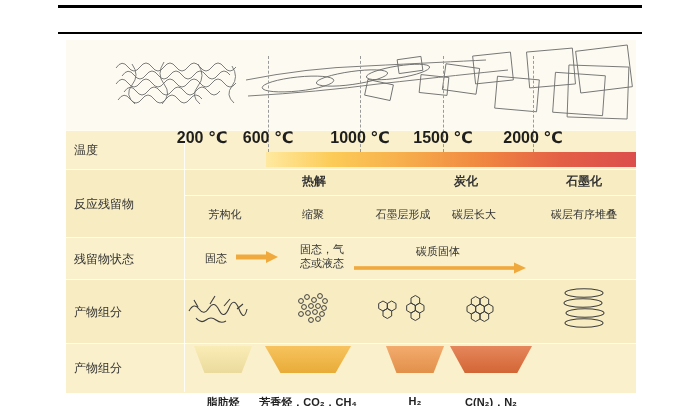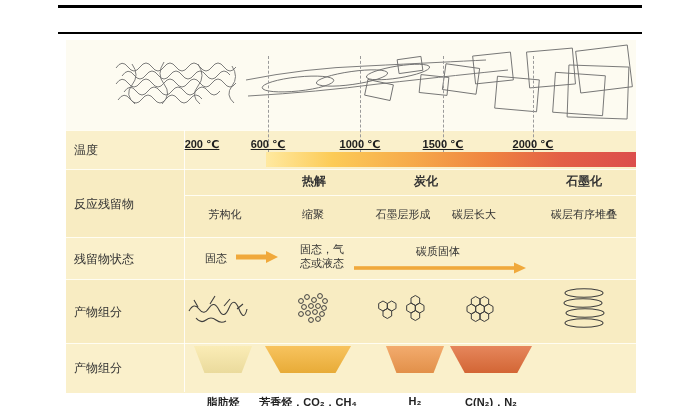--- a/index.html
+++ b/index.html
@@ -13,21 +13,21 @@
   .sketch{position:absolute;left:0;top:0;width:570px;height:90px;background:#FDFBF1;}
   .strip{position:absolute;left:0;width:570px;border-top:1px solid #FFFDF2;}
   .strip.s1{top:90px;height:39px;background:#FAF0CB;}
   .strip.s2{top:129px;height:68px;background:#F8ECC2;}
   .strip.s3{top:197px;height:42px;background:#FAF0CB;}
   .strip.s4{top:239px;height:64px;background:#F8ECC2;}
   .strip.s5{top:303px;height:49px;background:#FAF0CB;}
   .coldiv{position:absolute;left:118px;top:90px;width:1px;height:262px;background:rgba(255,255,255,.85);}
   .dash{position:absolute;top:16px;height:96px;width:0;border-left:1px dashed #9a9a9a;}
   .rlabel{position:absolute;left:8px;font-size:12px;color:#333;white-space:nowrap;}
-  .tick{position:absolute;top:98px;transform:translateX(-50%);font-size:11px;font-weight:bold;color:#1e1e1e;white-space:nowrap;text-decoration:underline;}
+  .tick{position:absolute;top:88px;transform:translateX(-50%);font-size:16px;font-weight:bold;color:#1e1e1e;white-space:nowrap;}
   .bar{position:absolute;left:200px;top:112px;width:370px;height:15px;background:linear-gradient(to right,#FFE9A0 0%,#FCCB57 18%,#F6A94A 40%,#EF8440 60%,#E35F46 80%,#DC4E4C 100%);}
   .phase{position:absolute;top:133px;transform:translateX(-50%);font-size:12px;font-weight:bold;color:#333;white-space:nowrap;}
   .sep{position:absolute;left:118px;top:155px;width:452px;height:1px;background:#FFFDF2;}
   .stage{position:absolute;top:167px;transform:translateX(-50%);font-size:11px;color:#333;white-space:nowrap;}
   .stext{position:absolute;transform:translateX(-50%);font-size:11px;color:#333;white-space:nowrap;}
   .arrow{position:absolute;}
   .nicon{position:absolute;}
   .trap{position:absolute;top:306px;height:27px;clip-path:polygon(0 0,100% 0,82% 100%,18% 100%);background-image:linear-gradient(to bottom,rgba(255,255,255,.18),rgba(0,0,0,.06));}
   .plabel{position:absolute;top:337px;transform:translateX(-50%);font-size:11px;font-weight:bold;color:#222;white-space:nowrap;margin-top:18px;}
   .wm{position:absolute;left:548px;top:372px;display:flex;align-items:center;z-index:5;}
@@ -101,21 +101,21 @@
 
     <span class="tick" style="left:136px">200 ℃</span>
     <span class="tick" style="left:202px">600 ℃</span>
     <span class="tick" style="left:294px">1000 ℃</span>
     <span class="tick" style="left:377px">1500 ℃</span>
     <span class="tick" style="left:467px">2000 ℃</span>
 
     <div class="bar"></div>
 
     <span class="phase" style="left:248px">热解</span>
-    <span class="phase" style="left:360px">炭化</span>
+    <span class="phase" style="left:400px">炭化</span>
     <span class="phase" style="left:518px">石墨化</span>
     <div class="sep"></div>
 
     <span class="stage" style="left:159px">芳构化</span>
     <span class="stage" style="left:247px">缩聚</span>
     <span class="stage" style="left:337px">石墨层形成</span>
     <span class="stage" style="left:408px">碳层长大</span>
     <span class="stage" style="left:518px">碳层有序堆叠</span>
 
     <span class="stext" style="left:150px;top:211px">固态</span>

